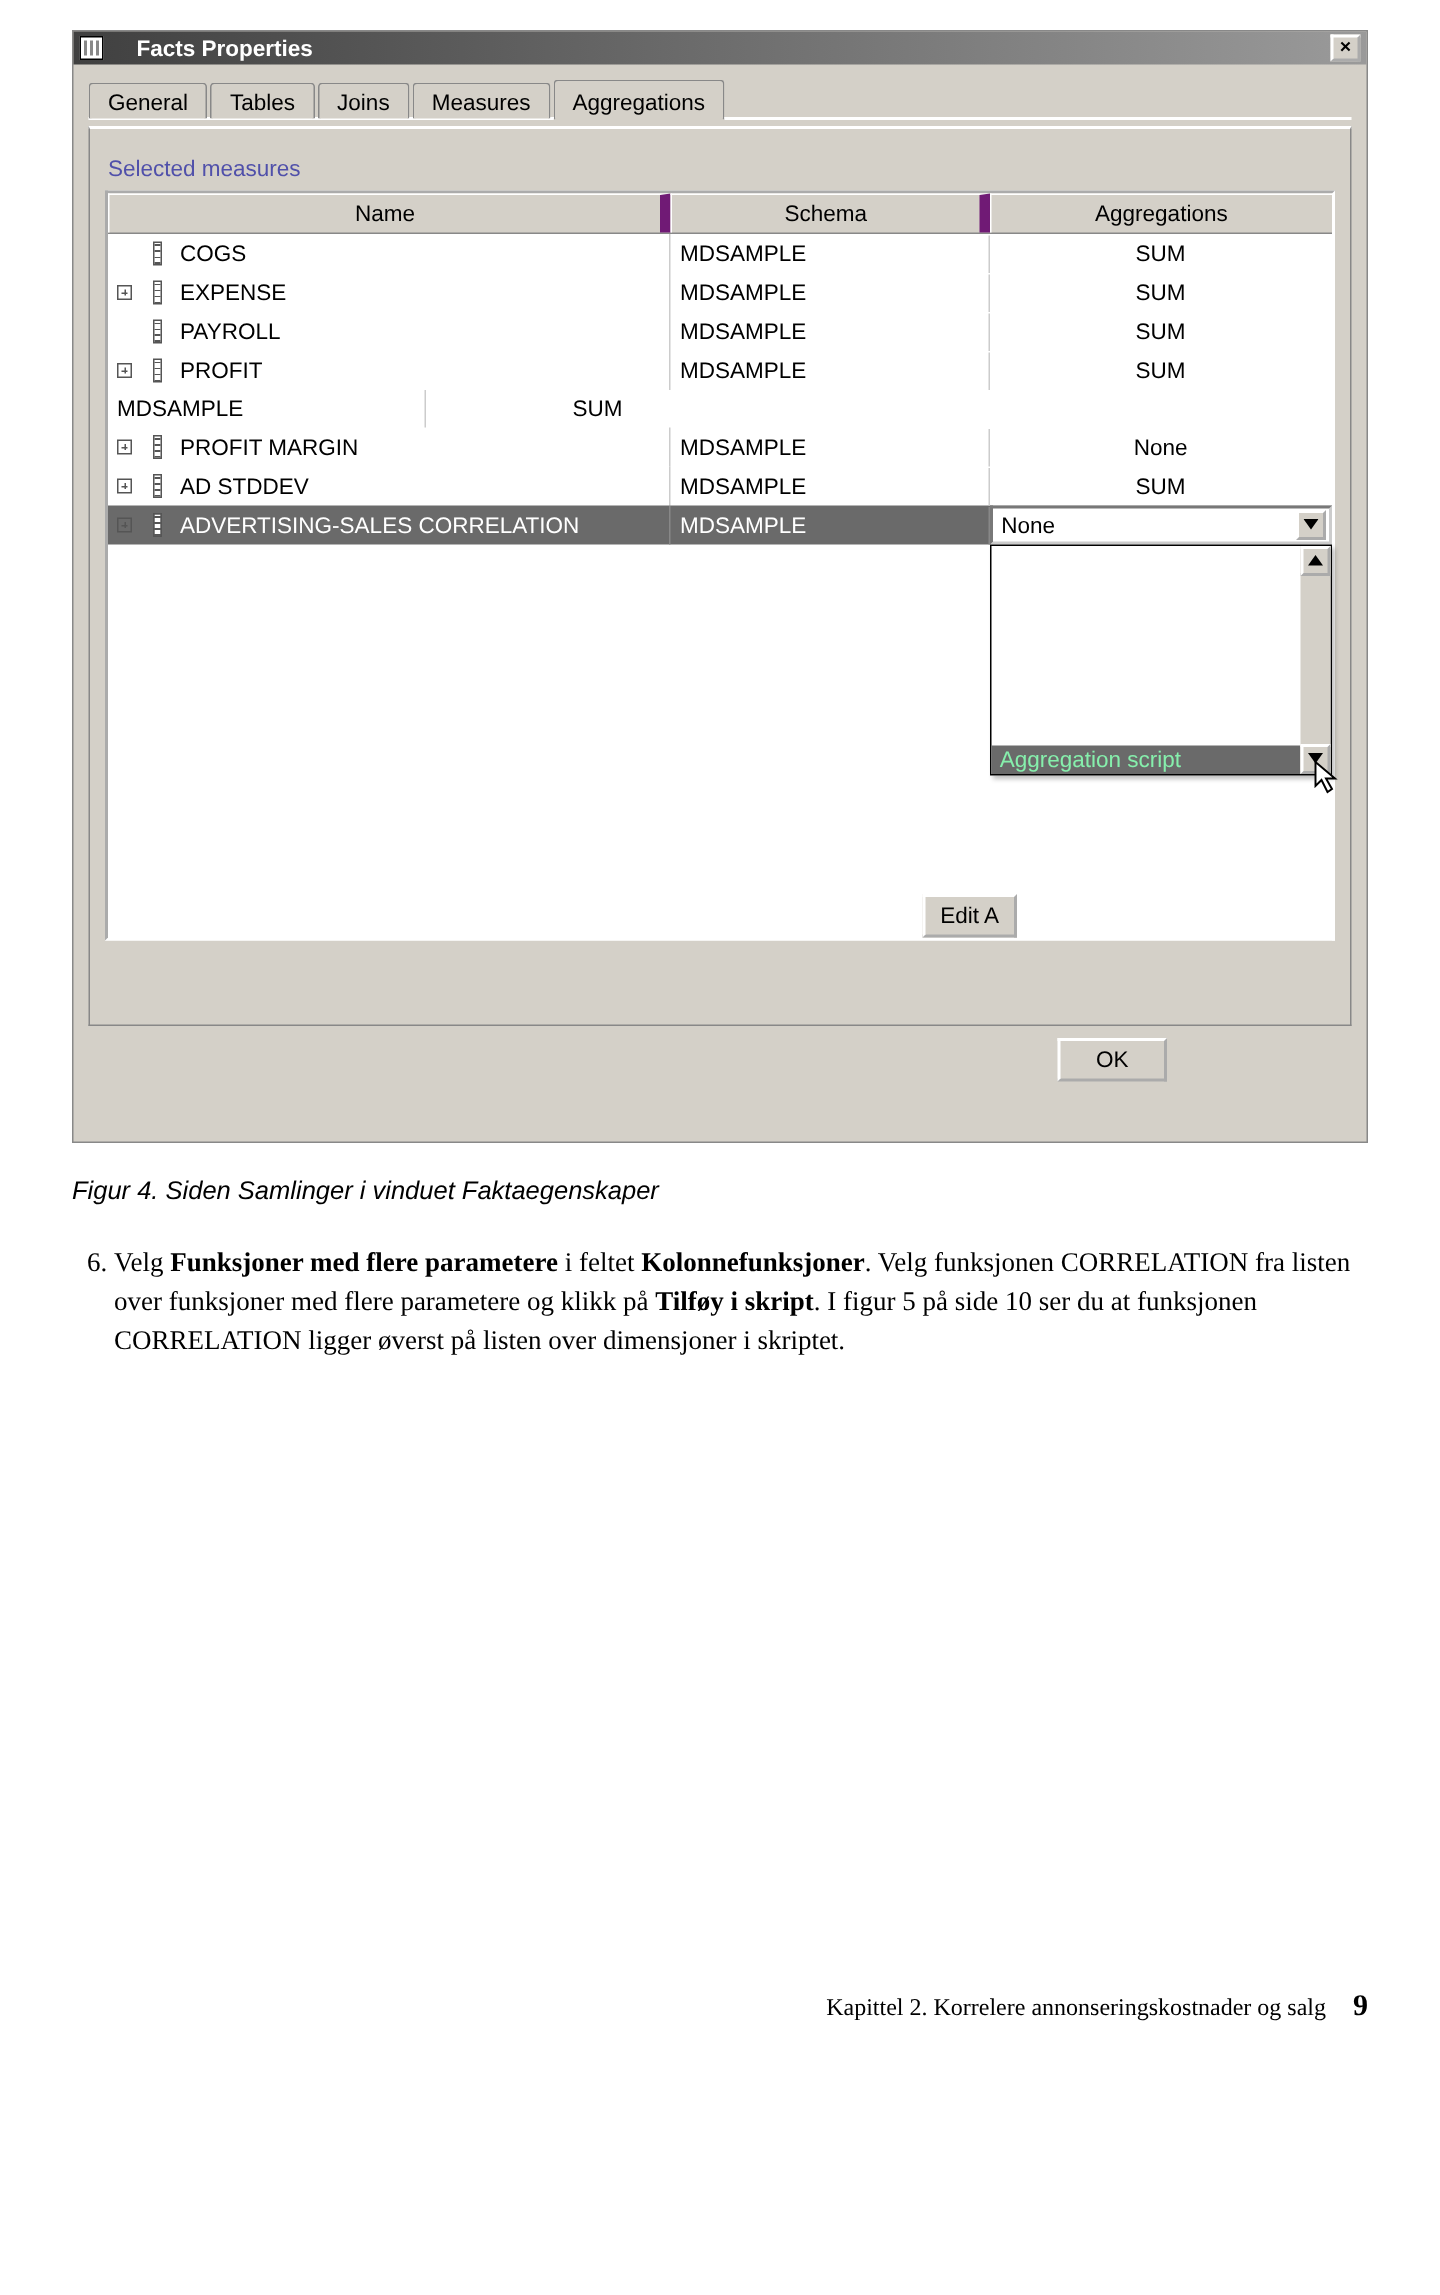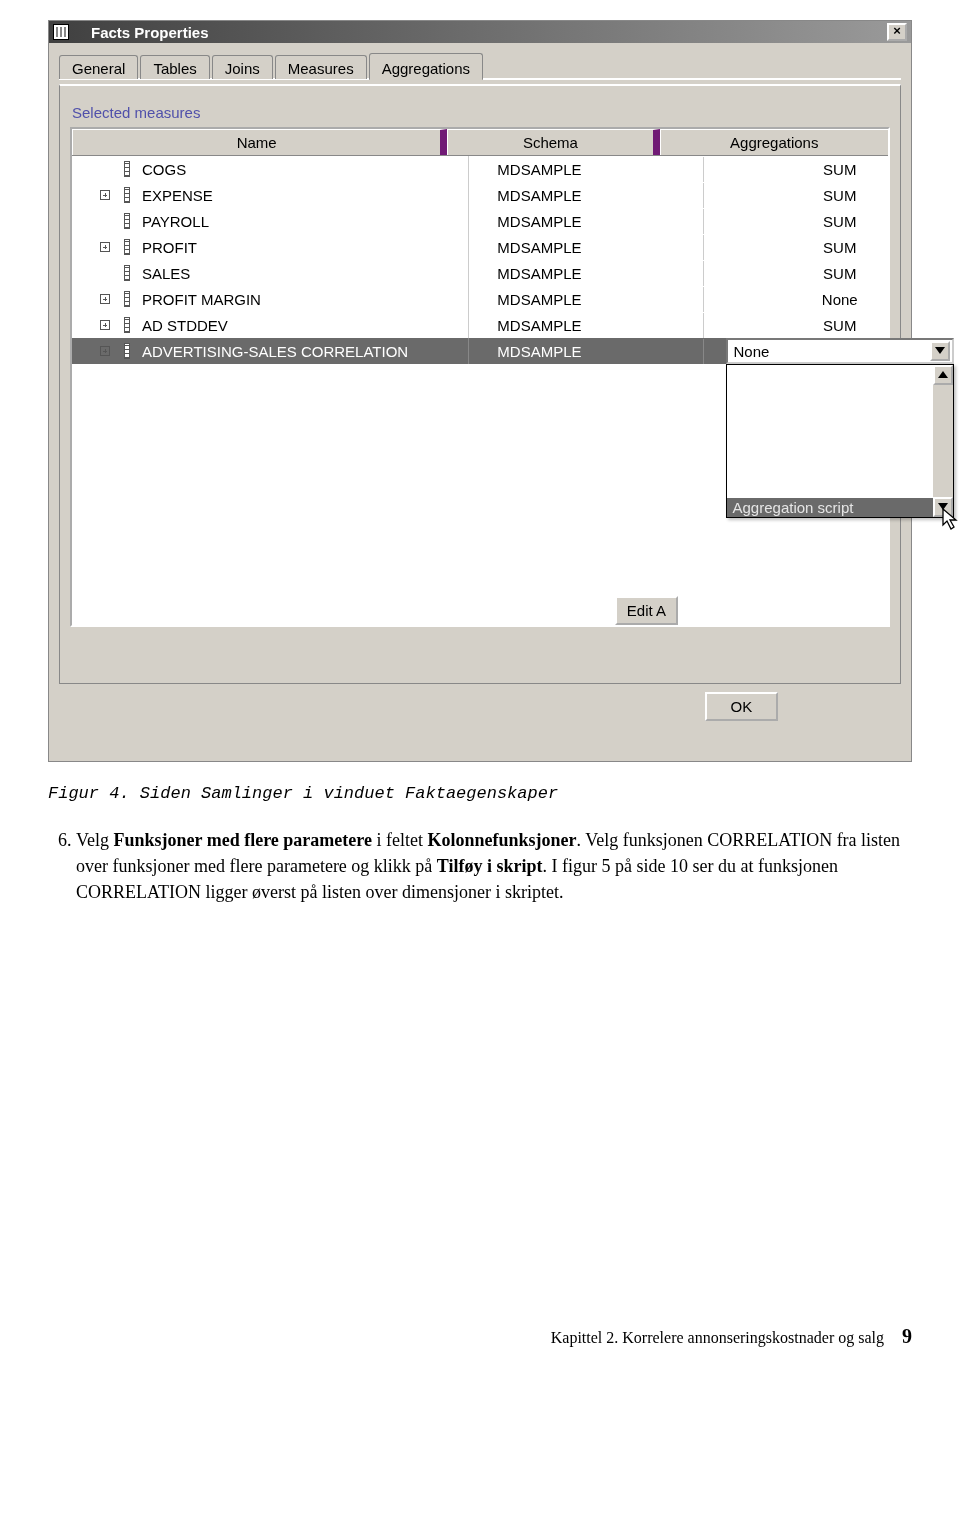--- a/index.html
+++ b/index.html
@@ -125,21 +125,20 @@
   .col-agg { flex: 0 0 28%; }
   .tbody { background: #fff; position: relative; }
   .tr {
     display: flex;
     align-items: center;
     font-size: 15px;
   }
   .td {
     padding: 4px 6px;
     border-right: 1px solid #ccc;
-    margin-left: 22px;
   }
   .td:last-child { border-right: none; }
   .td-name {
     flex: 0 0 46%;
     display: flex;
     align-items: center;
     gap: 6px;
   }
   .td-schema {
     flex: 0 0 26%;
@@ -217,21 +216,21 @@
   .dropdown-items {
     flex: 1;
     font-size: 15px;
   }
   .dropdown-items div {
     padding: 1px 6px;
     cursor: pointer;
   }
   .dropdown-items div.sel {
     background: #6a6a6a;
-    color: #e5e5e5;
+    color: #86efac;
   }
   .dropdown-scroll {
     width: 20px;
     background: #d4d0c8;
     display: flex;
     flex-direction: column;
     justify-content: space-between;
   }
   .scroll-btn {
     width: 20px; height: 20px;
@@ -263,21 +262,21 @@
     border: 2px outset #fff;
     font-size: 15px;
     cursor: pointer;
   }
   .btn.hidden-under {
     visibility: hidden;
   }
 
   .caption {
     font-style: italic;
-    font-family: Liberation Mono, monospace;
+    font-family: Liberation Sans, sans-serif;
     font-size: 17px;
     margin: 22px 0 24px 0;
   }
   ol.step {
     padding-left: 28px;
     font-family: Georgia, 'Times New Roman', serif;
     font-size: 18px;
     line-height: 1.45;
   }
   ol.step li { margin-bottom: 6px; }
@@ -372,27 +371,20 @@
                   <span class="expand-glyph"></span>
                   <span class="row-icon">
                     <span class="ruler-glyph"></span>
                   </span>
                   <span>PROFIT</span>
                 </div>
                 <div class="td td-schema col-schema">MDSAMPLE</div>
                 <div class="td td-agg col-agg">SUM</div>
               </div>
               <div class="tr">
-                <div class="td td-name col-name">
-                  <span style="width: 12px; display: inline-block;"></span>
-                  <span class="row-icon">
-                    <span class="ruler-glyph"></span>
-                  </span>
-                  <span>SALES</span>
-                </div>
                 <div class="td td-schema col-schema">MDSAMPLE</div>
                 <div class="td td-agg col-agg">SUM</div>
               </div>
               <div class="tr">
                 <div class="td td-name col-name">
                   <span class="expand-glyph"></span>
                   <span class="row-icon">
                     <span class="ruler-glyph"></span>
                   </span>
                   <span>PROFIT MARGIN</span>

